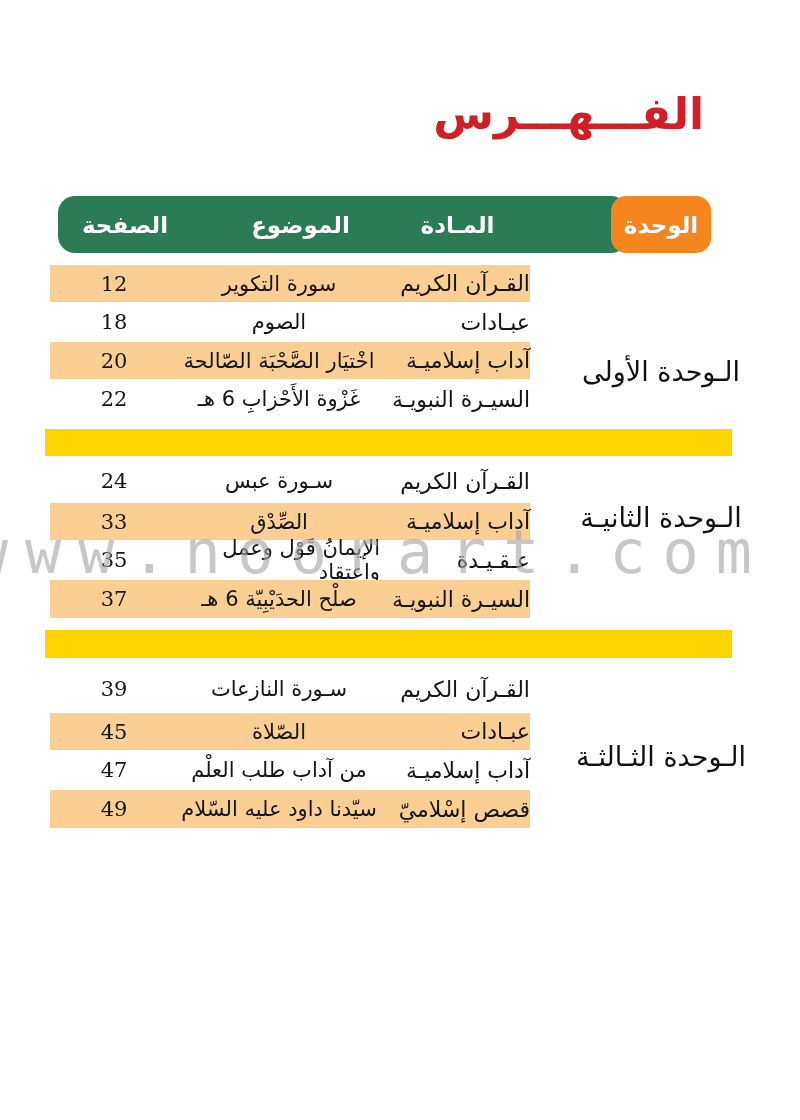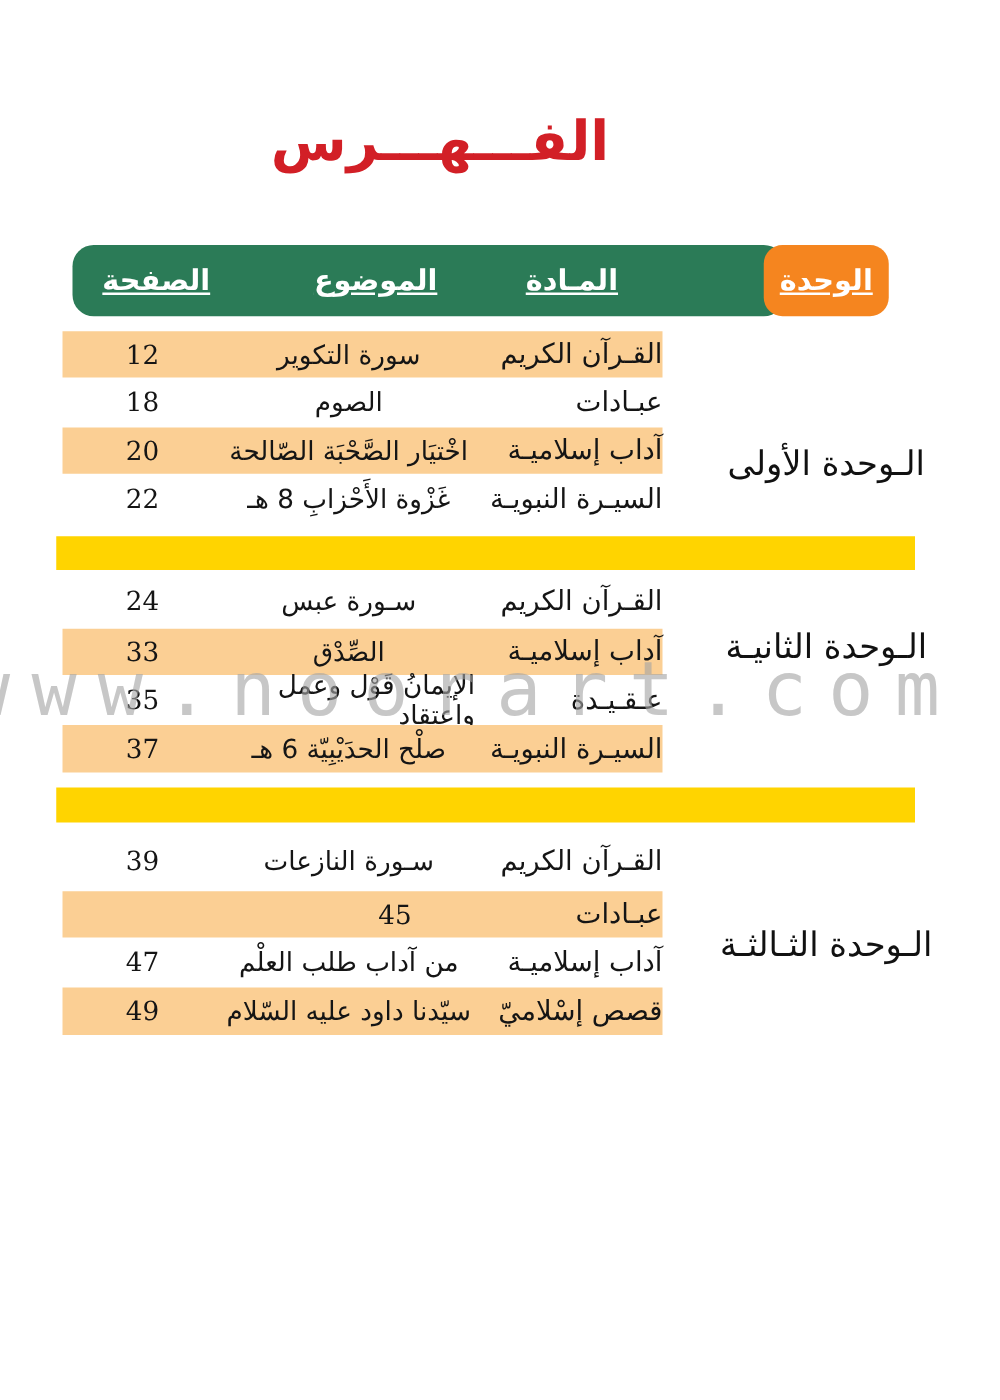--- a/index.html
+++ b/index.html
@@ -5,39 +5,39 @@
   html,body{margin:0;padding:0;}
   body{
     width:800px;height:1120px;
     background:#ffffff;
     position:relative;
     overflow:hidden;
     font-family:"DejaVu Sans",sans-serif;
   }
   .page-title{
     position:absolute;top:88px;left:0;width:704px;
-    text-align:center;
+    text-align:right;
     color:#d21f26;
     font-size:44px;font-weight:bold;
     direction:rtl;
   }
   
   .header-bar{position:absolute;left:0;top:196px;width:800px;height:57px;}
   .header-green{
     position:absolute;left:58px;top:0;width:570px;height:57px;
     background:#2b7b57;border-radius:17px;
   }
   .header-orange{
     position:absolute;left:611px;top:0;width:100px;height:57px;
     background:#f5851f;border-radius:15px;
   }
   .hdr{
     position:absolute;top:0;height:57px;
     display:flex;align-items:center;justify-content:center;
-    color:#ffffff;font-size:23px;font-weight:bold;direction:rtl;text-decoration:underline;
+    color:#ffffff;font-size:23px;font-weight:bold;direction:rtl;
   }
   .hdr-page{left:60px;width:130px;}
   .hdr-topic{left:228px;width:145px;}
   .hdr-subject{left:380px;width:155px;}
   .hdr-unit{left:616px;width:90px;}
   
   .rows{position:absolute;left:50px;top:0;width:480px;height:1120px;}
   .trow{
     position:absolute;left:0;width:480px;
     display:flex;direction:rtl;align-items:center;
@@ -119,21 +119,21 @@
     <span class="cell-topic">الصوم</span>
     <span class="cell-page">18</span>
   </div>
   <div class="trow r3 peach">
     <span class="cell-subject">آداب إسلاميـة</span>
     <span class="cell-topic">اخْتيَار الصَّحْبَة الصّالحة</span>
     <span class="cell-page">20</span>
   </div>
   <div class="trow r4">
     <span class="cell-subject">السيـرة النبويـة</span>
-    <span class="cell-topic">غَزْوة الأَحْزابِ 8 هـ</span>
+    <span class="cell-topic">غَزْوة الأَحْزابِ 6 هـ</span>
     <span class="cell-page">22</span>
   </div>
 
   <div class="trow r5">
     <span class="cell-subject">القـرآن الكريم</span>
     <span class="cell-topic">سـورة عبس</span>
     <span class="cell-page">24</span>
   </div>
   <div class="trow r6 peach">
     <span class="cell-subject">آداب إسلاميـة</span>
@@ -151,20 +151,21 @@
     <span class="cell-page">37</span>
   </div>
 
   <div class="trow r9">
     <span class="cell-subject">القـرآن الكريم</span>
     <span class="cell-topic">سـورة النازعات</span>
     <span class="cell-page">39</span>
   </div>
   <div class="trow r10 peach">
     <span class="cell-subject">عبـادات</span>
+    <span class="cell-topic">الصّلاة</span>
     <span class="cell-page">45</span>
   </div>
   <div class="trow r11">
     <span class="cell-subject">آداب إسلاميـة</span>
     <span class="cell-topic">من آداب طلب العلْم</span>
     <span class="cell-page">47</span>
   </div>
   <div class="trow r12 peach">
     <span class="cell-subject">قصص إسْلاميّ</span>
     <span class="cell-topic">سيّدنا داود عليه السّلام</span>

